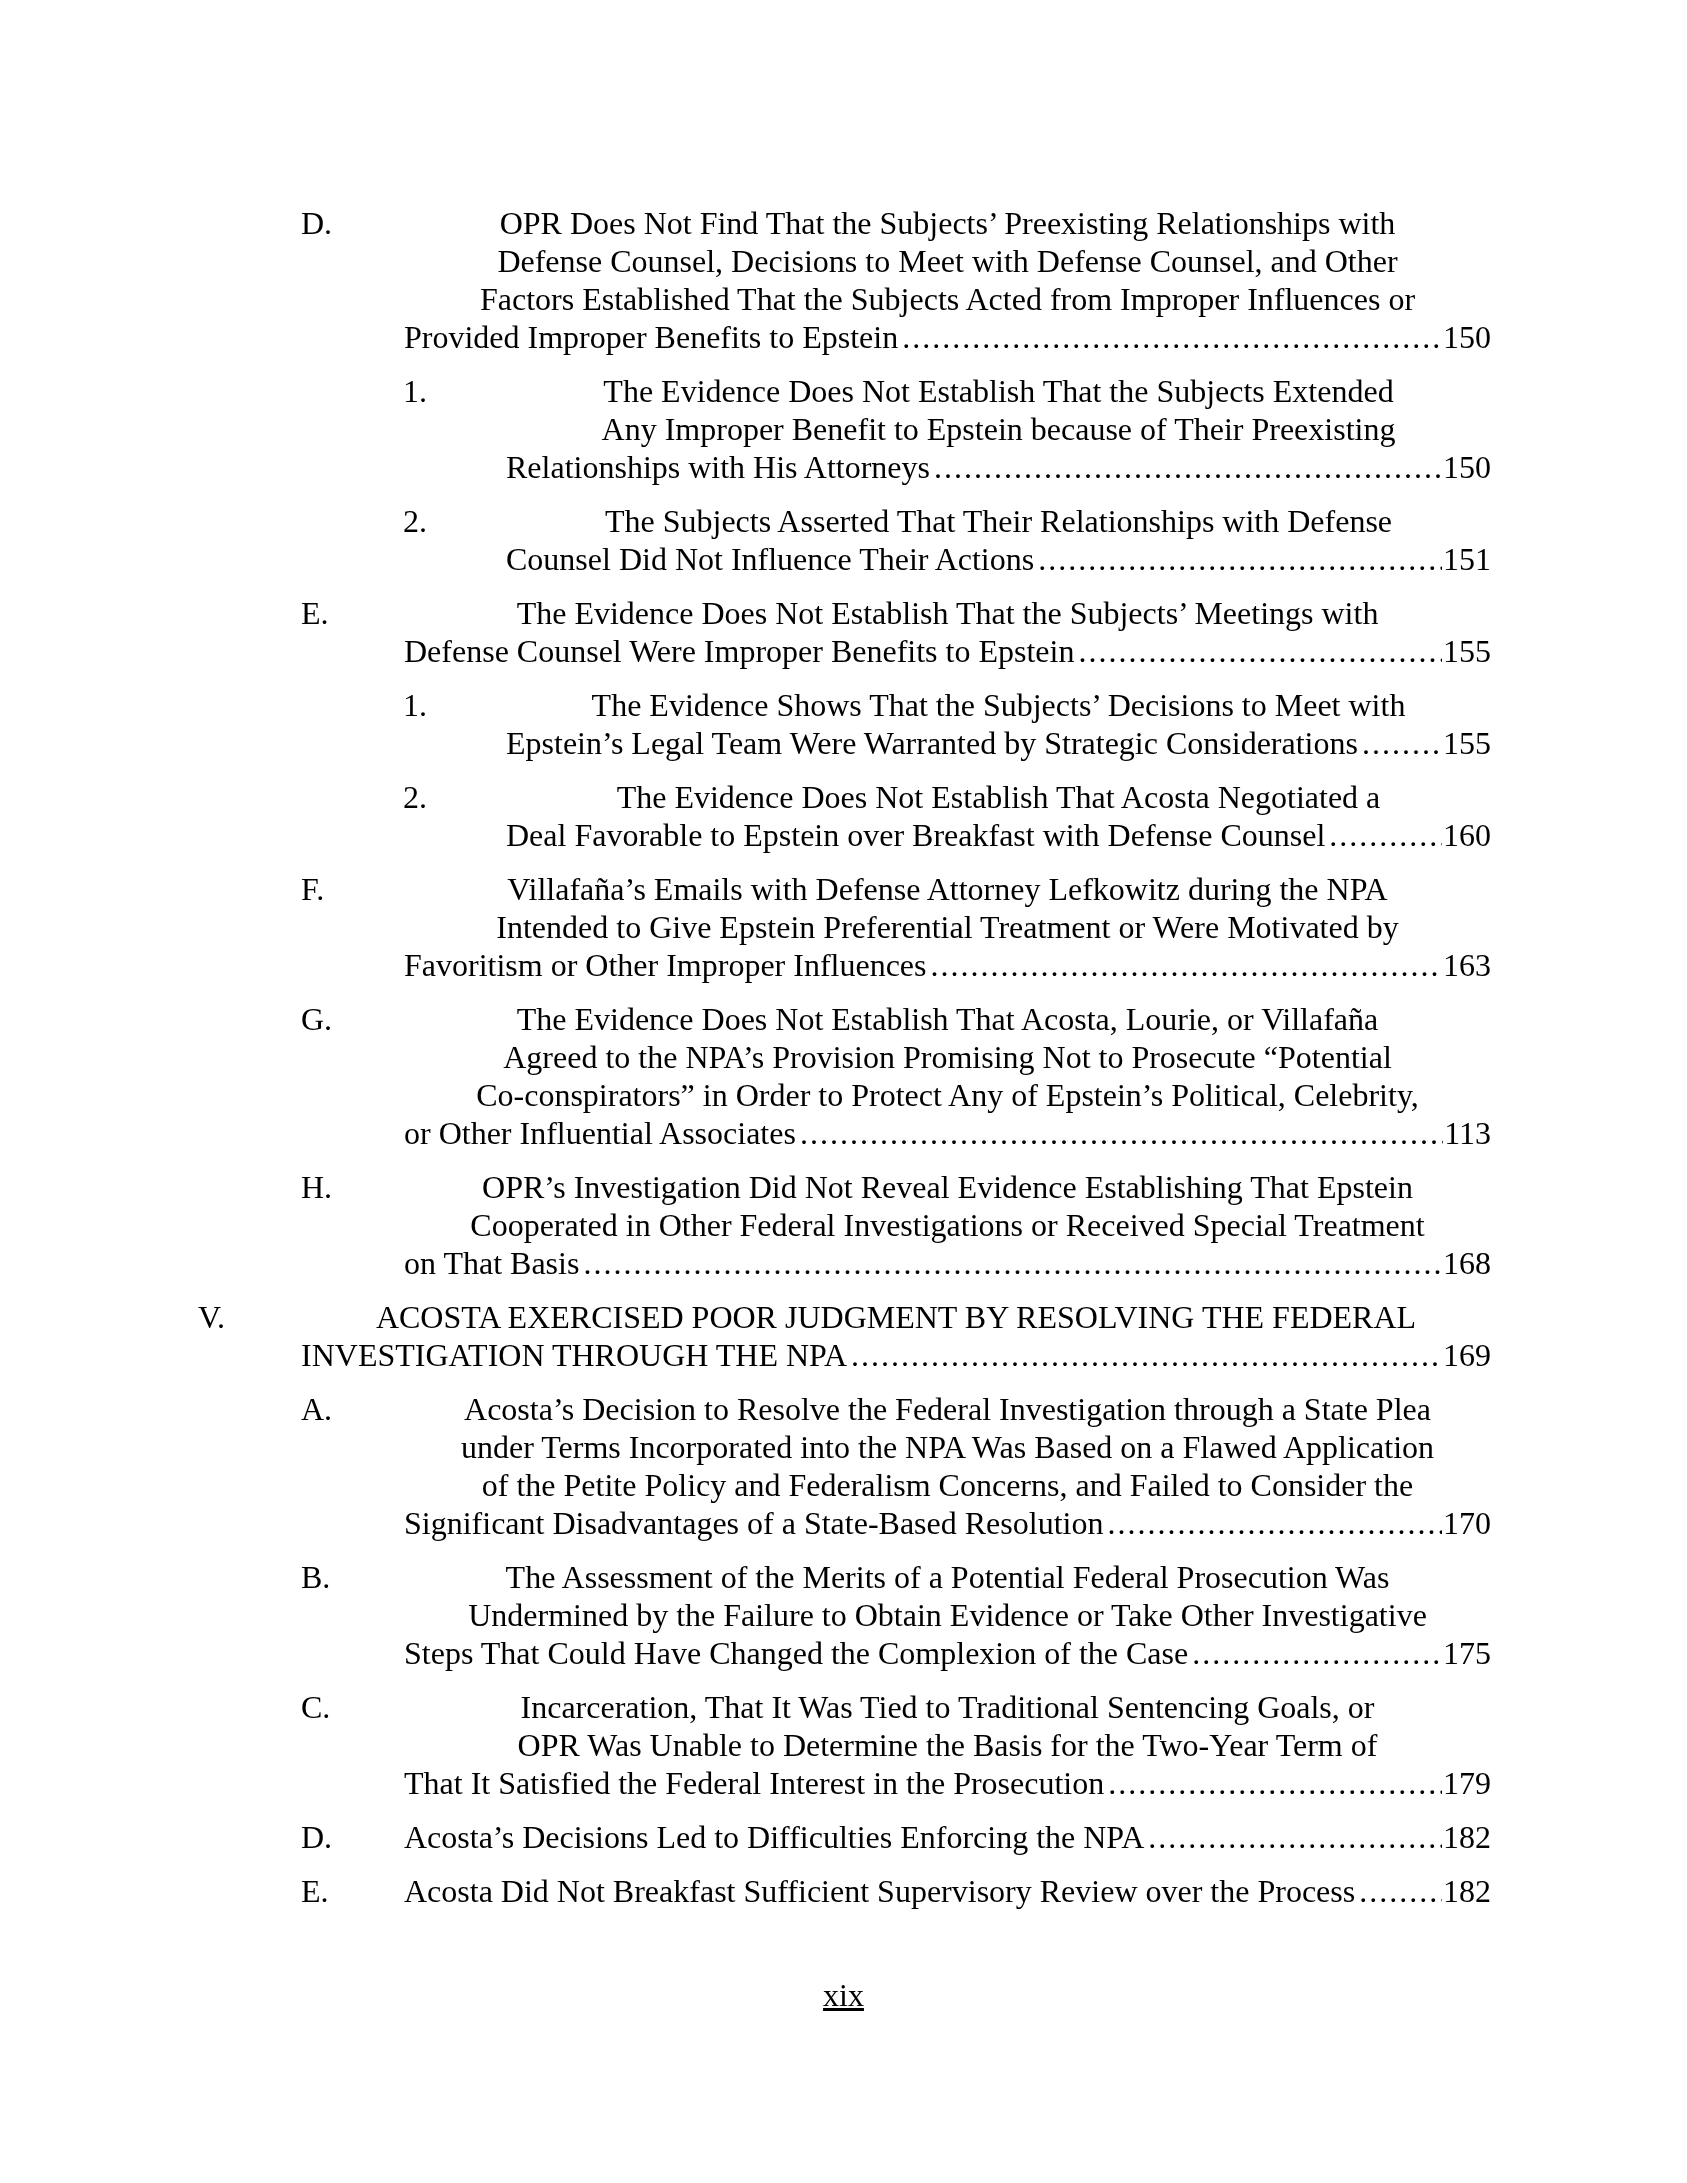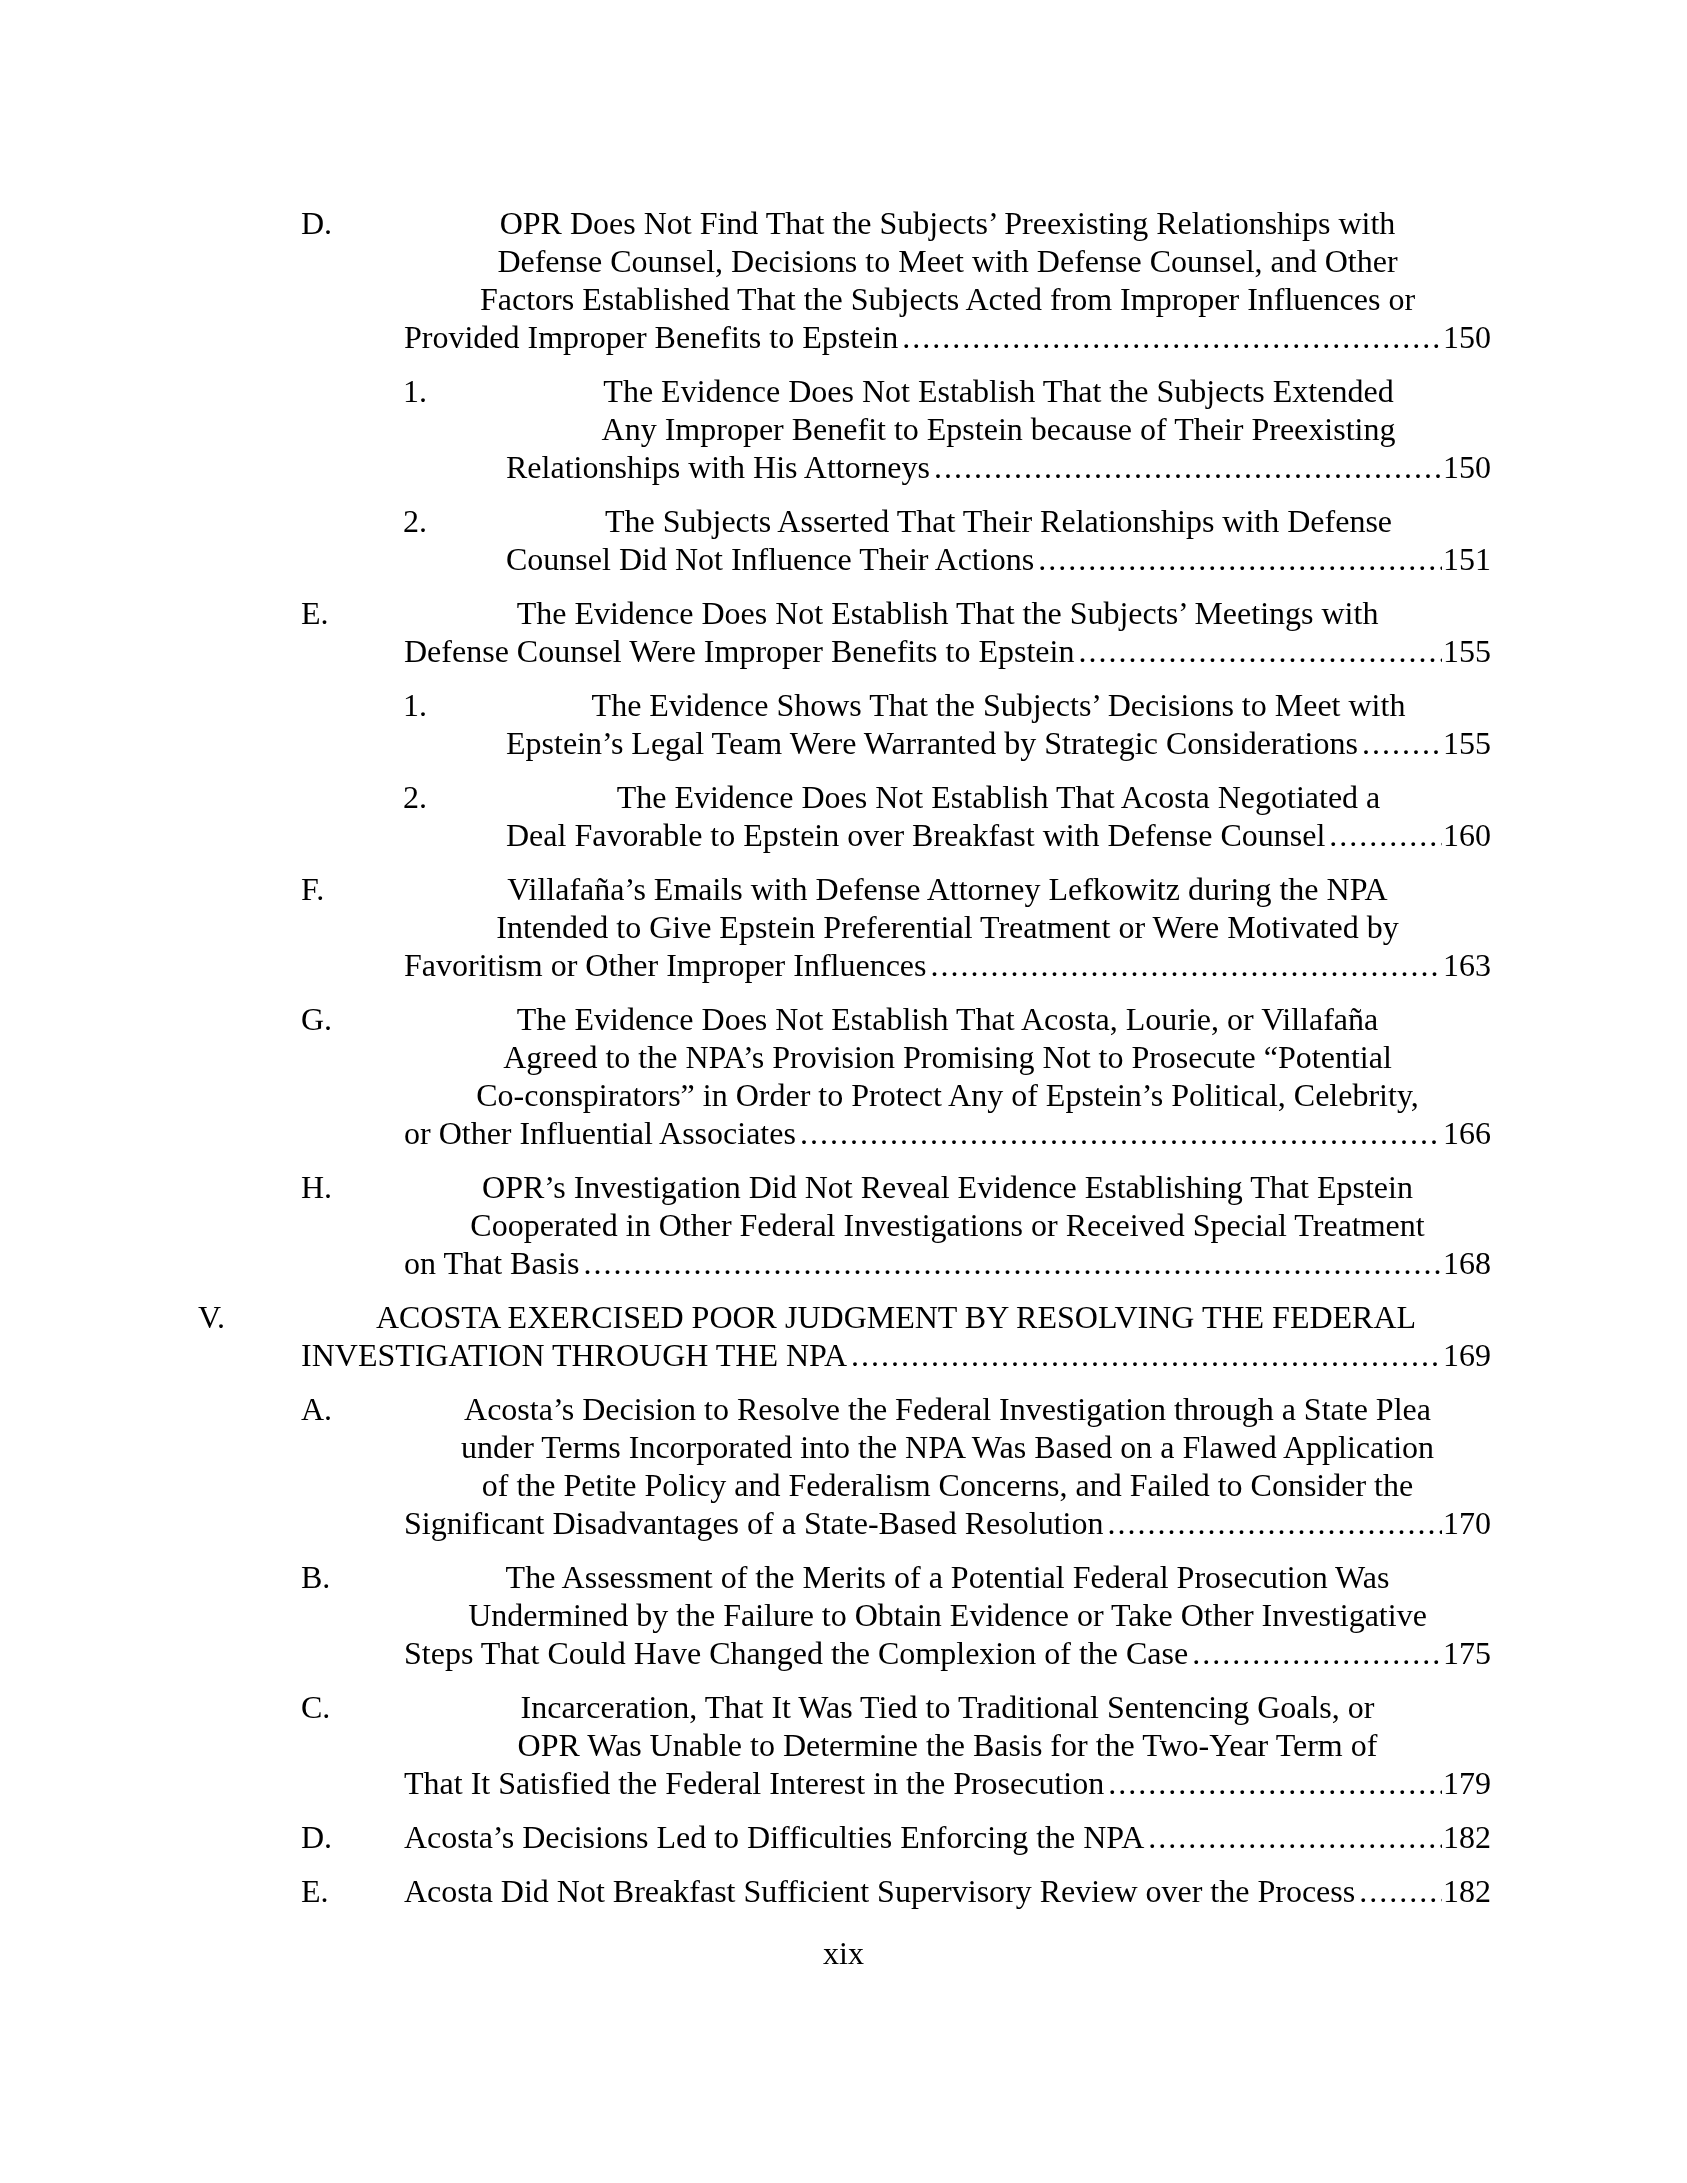--- a/index.html
+++ b/index.html
@@ -31,23 +31,24 @@
     overflow:hidden;white-space:nowrap;
     margin-left:4px;margin-right:1.3px;
     letter-spacing:2px;
   }
   .dots::after{
     content:"..................................................................................................................................................................................................................";
   }
   .pg{flex:0 0 auto;white-space:nowrap;}
   .footer{
     position:absolute;
-    left:0;right:0;top:1934px;
+    left:0;right:0;top:1976px;
     text-align:center;
     line-height:38px;
+    text-decoration:underline;
   }
 </style>
 </head>
 <body>
 
 <div class="page">
   <div class="toc">
 
     <div class="entry lvl1">
       <span class="label">D.</span>
@@ -139,21 +140,21 @@
 
     <div class="entry lvl1">
       <span class="label">G.</span>
       <span class="body">
         <span class="tline">The Evidence Does Not Establish That Acosta, Lourie, or Villafaña</span>
         <span class="tline">Agreed to the NPA’s Provision Promising Not to Prosecute “Potential</span>
         <span class="tline">Co-conspirators” in Order to Protect Any of Epstein’s Political, Celebrity,</span>
         <span class="lastline">
           <span class="txt">or Other Influential Associates</span>
           <span class="dots"></span>
-          <span class="pg">166</span>
+          <span class="pg">113</span>
         </span>
       </span>
     </div>
 
     <div class="entry lvl1">
       <span class="label">H.</span>
       <span class="body">
         <span class="tline">OPR’s Investigation Did Not Reveal Evidence Establishing That Epstein</span>
         <span class="tline">Cooperated in Other Federal Investigations or Received Special Treatment</span>
         <span class="lastline">

